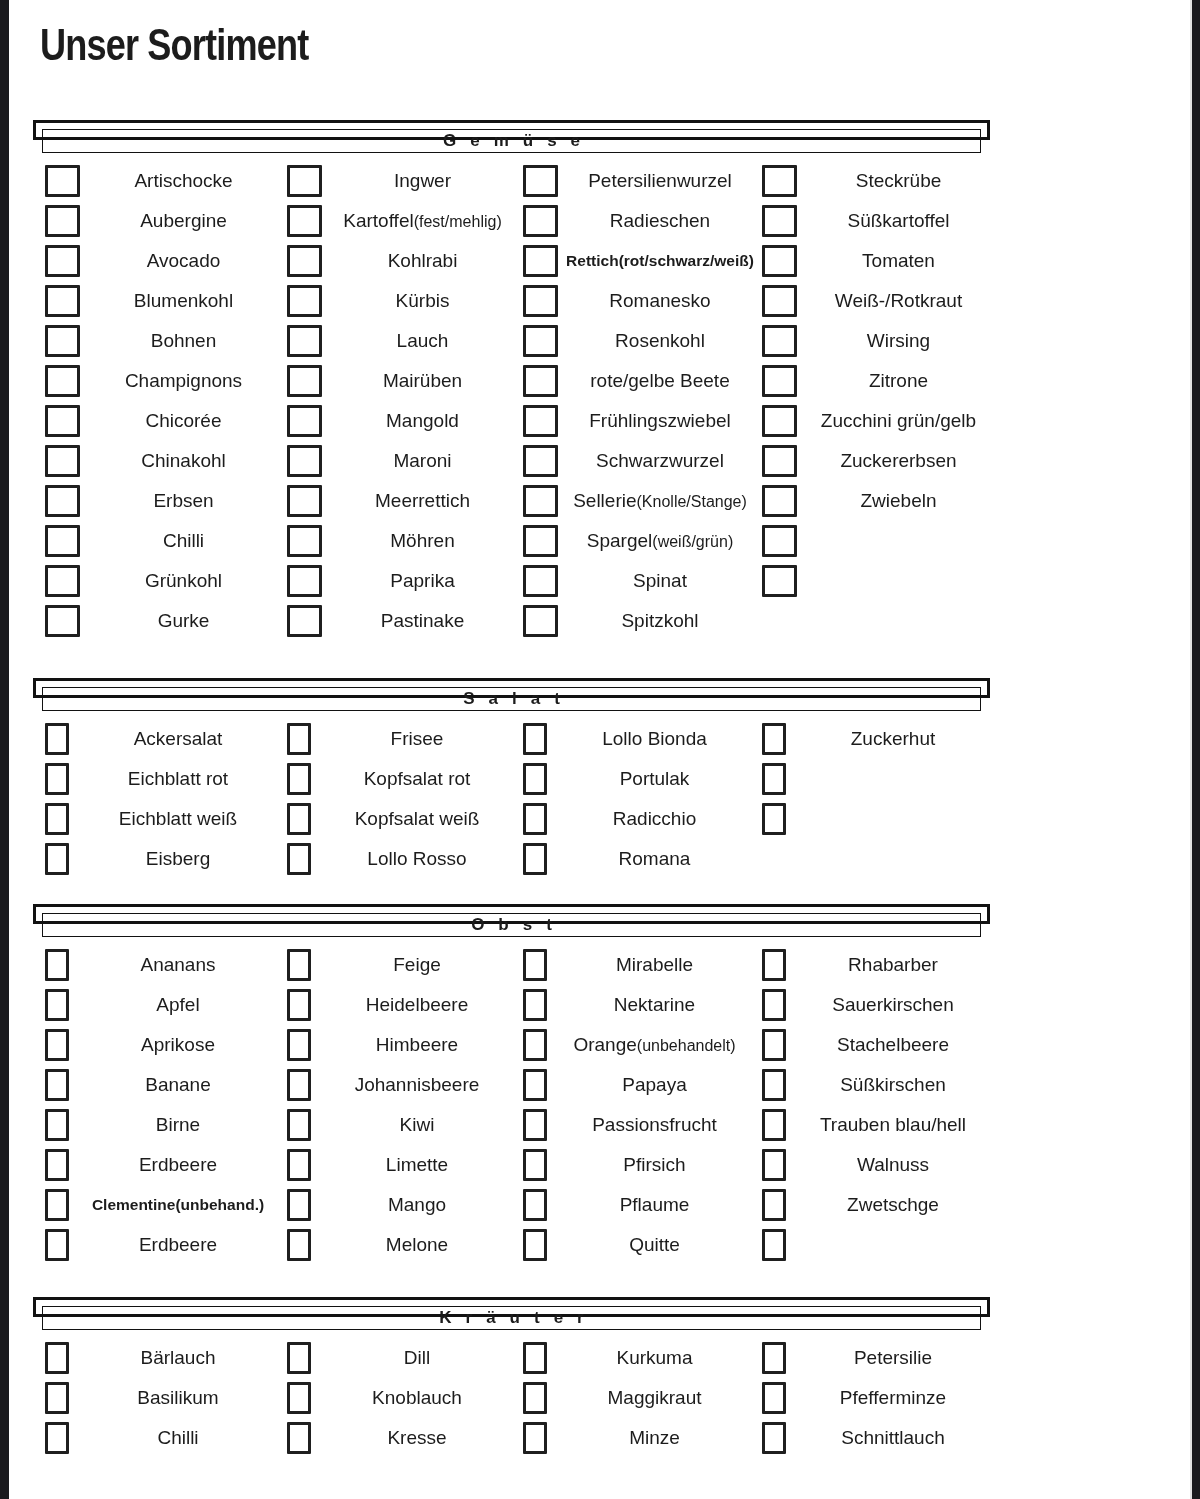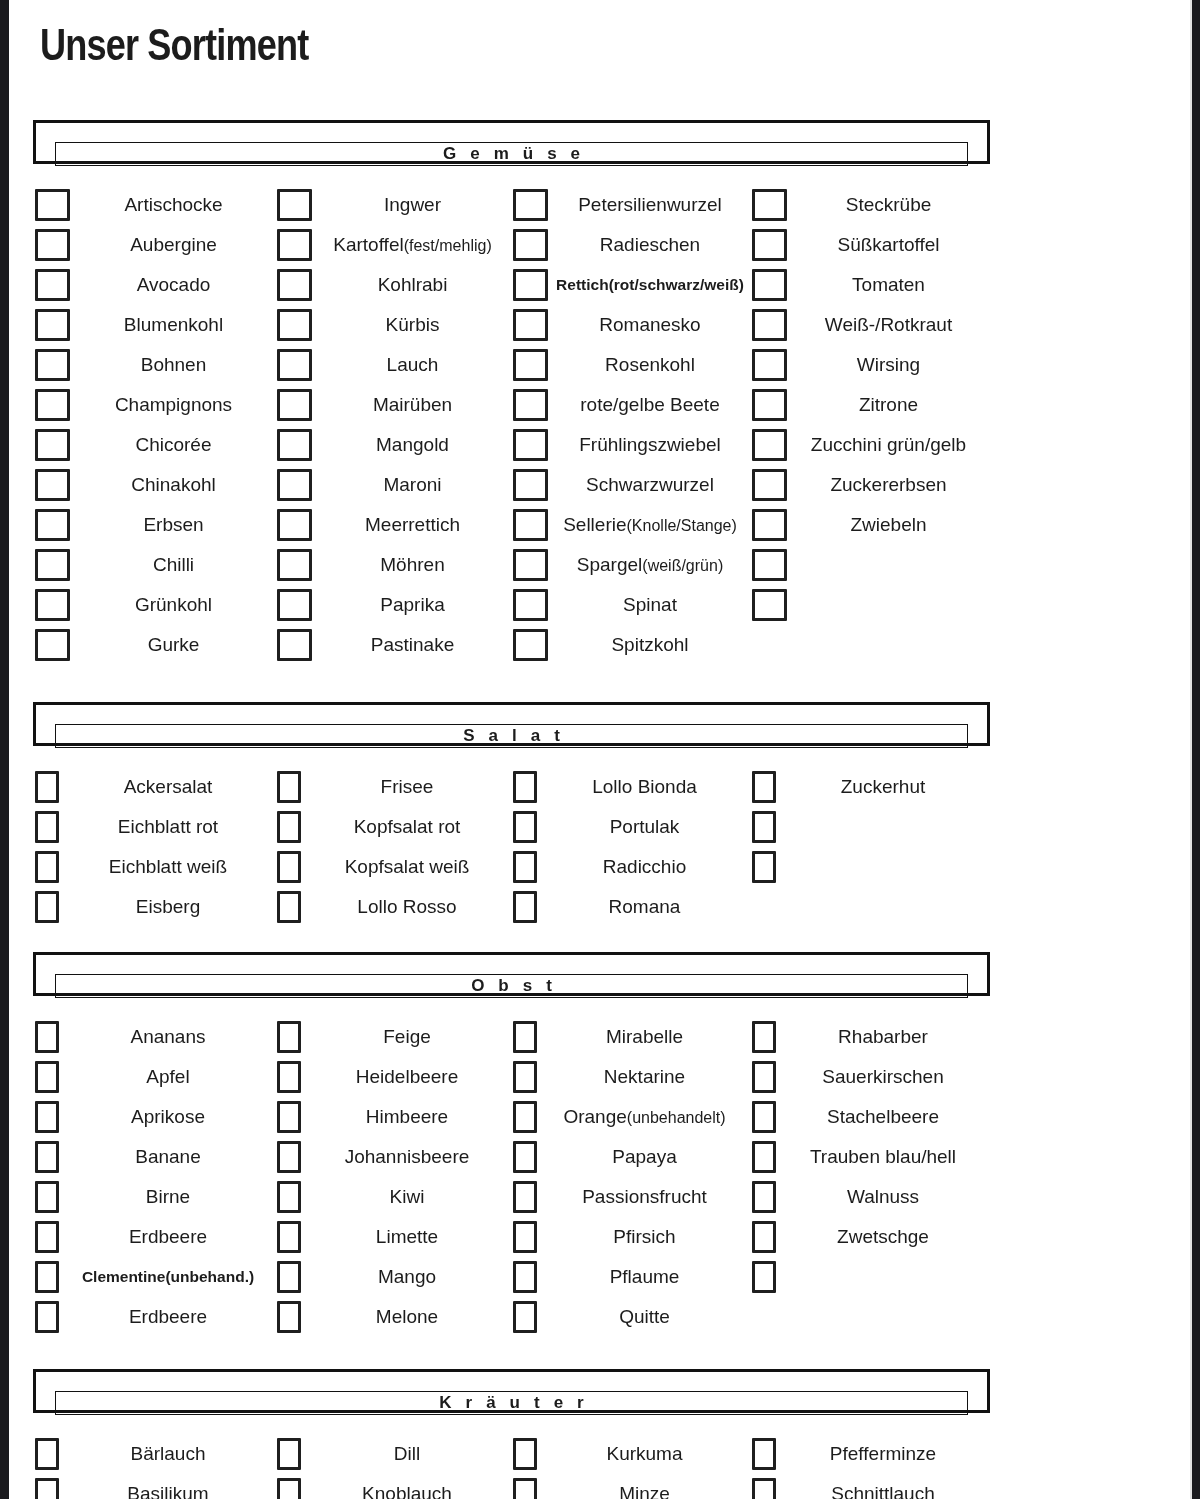--- a/index.html
+++ b/index.html
@@ -4,25 +4,25 @@
 <style>
   * { margin:0; padding:0; box-sizing:border-box; }
   html,body { width:1200px; height:1499px; background:#ffffff; overflow:hidden;
     font-family:"Liberation Sans", sans-serif; color:#1c1c1c; }
   .frame-bar { position:absolute; top:0; height:1499px; background:#1a1a1e; z-index:5; }
   .frame-left { left:0; width:9px; }
   .frame-right { right:0; width:10px; border-left:2px solid #e3e3e3; }
   h1.page-title { margin:16px 0 0 40px; font-size:44px; font-weight:bold; line-height:57px;
     letter-spacing:-1px; transform:scaleX(0.82); transform-origin:left center; white-space:nowrap; }
   #sections { margin-left:33px; width:957px; }
-  .sec-header { height:20px; border:3px solid #121212; padding:19px; background:#fff; }
+  .sec-header { height:20px; border:3px solid #121212; padding:6px; background:#fff; }
   .sec-header-inner { height:24px; border:1px solid #121212; text-align:center; }
   .sec-title { display:inline-block; line-height:22px; font-size:17px; font-weight:bold;
     letter-spacing:14px; padding-left:14px; }
-  .grid { display:grid; grid-auto-flow:column; margin-left:2px; margin-top:21px;
+  .grid { display:grid; grid-auto-flow:column; margin-left:12px; margin-top:21px;
     grid-template-columns:242px 236px 239px 238px; }
   .sec-gemuese  .sec-header { margin-top:47px; }
   .sec-salat    .sec-header { margin-top:37px; }
   .sec-obst     .sec-header { margin-top:25px; }
   .sec-kraeuter .sec-header { margin-top:32px; }
   .cell { height:40px; display:flex; align-items:center; }
   .cb { flex:none; width:24px; height:32px; border:3px solid #1f1f1f; border-radius:1px;
     background:#fff; cursor:pointer; }
   .sec-gemuese .cb { width:35px; }
   .lbl { flex:1; text-align:center; font-size:19px; line-height:22px; white-space:nowrap; }
@@ -409,20 +409,24 @@
         <div class="cell">
           <span class="cb"></span>
           <span class="lbl"><span>Sauerkirschen</span></span>
         </div>
         <div class="cell">
           <span class="cb"></span>
           <span class="lbl"><span>Stachelbeere</span></span>
         </div>
         <div class="cell">
           <span class="cb"></span>
+          <span class="lbl"><span>Süßkirschen</span></span>
+        </div>
+        <div class="cell">
+          <span class="cb"></span>
           <span class="lbl"><span>Trauben blau/hell</span></span>
         </div>
         <div class="cell">
           <span class="cb"></span>
           <span class="lbl"><span>Walnuss</span></span>
         </div>
         <div class="cell">
           <span class="cb"></span>
           <span class="lbl"><span>Zwetschge</span></span>
         </div>
@@ -460,20 +464,24 @@
         <div class="cell">
           <span class="cb"></span>
           <span class="lbl"><span>Kresse</span></span>
         </div>
         <div class="cell">
           <span class="cb"></span>
           <span class="lbl"><span>Kurkuma</span></span>
         </div>
         <div class="cell">
           <span class="cb"></span>
+          <span class="lbl"><span>Maggikraut</span></span>
+        </div>
+        <div class="cell">
+          <span class="cb"></span>
           <span class="lbl"><span>Minze</span></span>
         </div>
         <div class="cell">
           <span class="cb"></span>
           <span class="lbl"><span>Petersilie</span></span>
         </div>
         <div class="cell">
           <span class="cb"></span>
           <span class="lbl"><span>Pfefferminze</span></span>
         </div>

